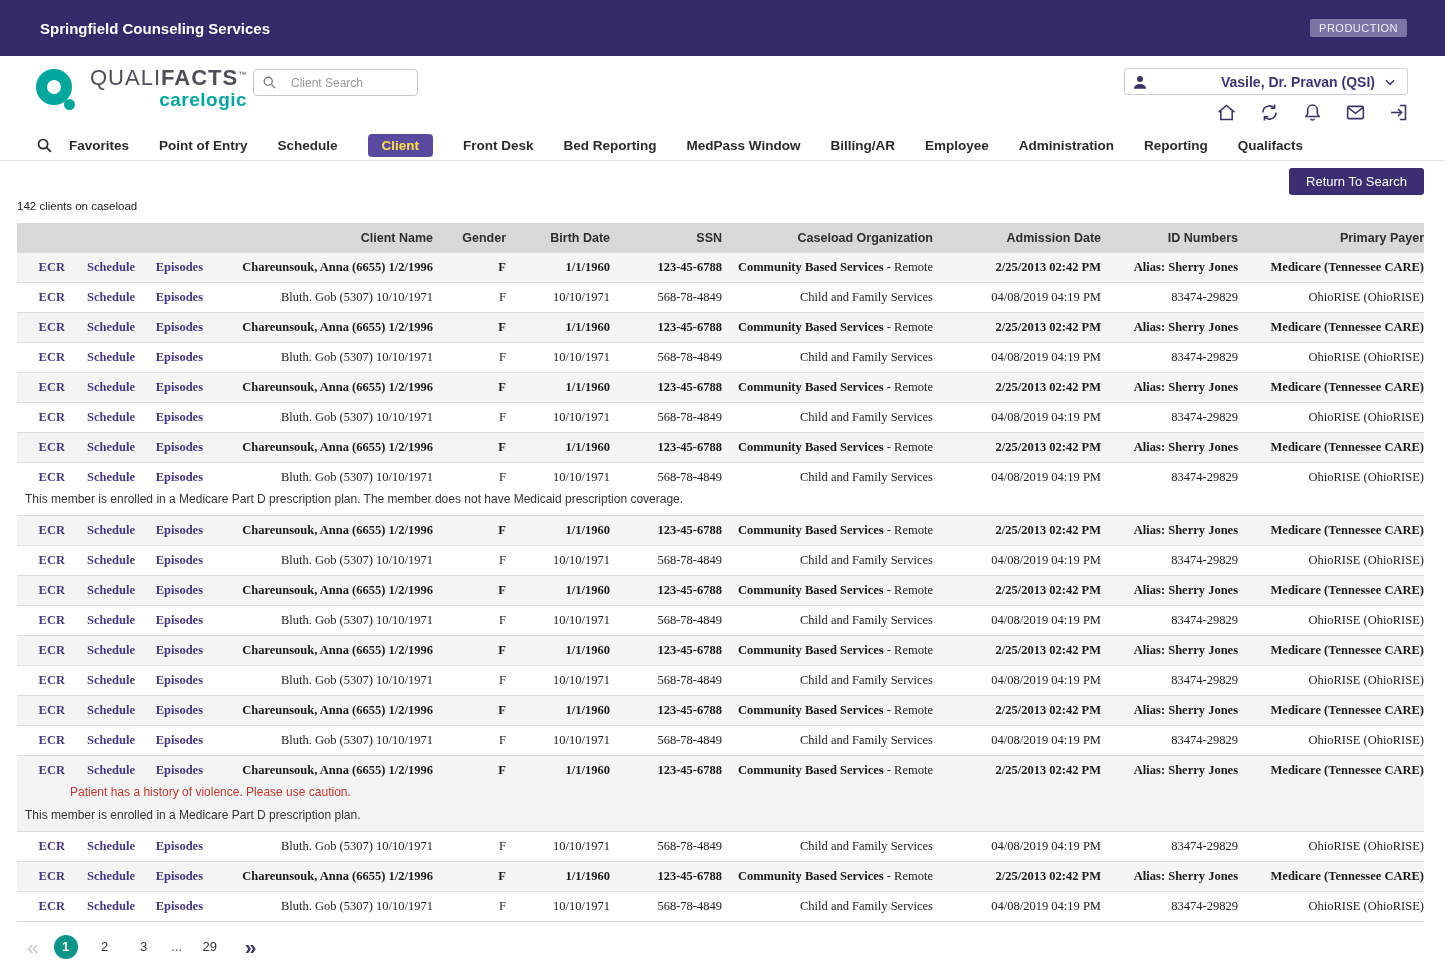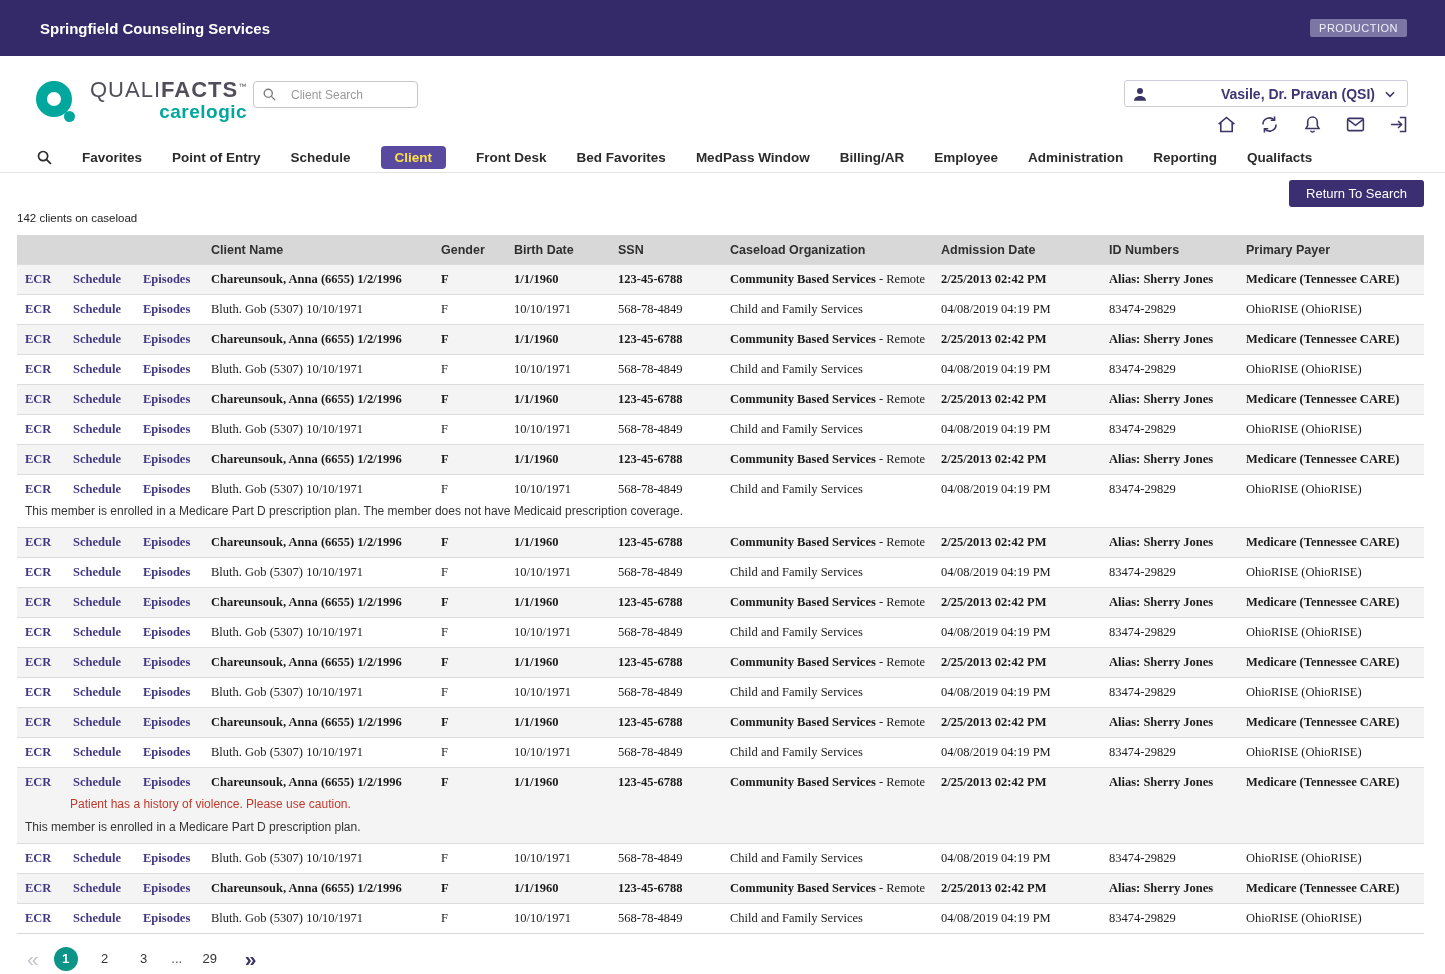--- a/index.html
+++ b/index.html
@@ -7,21 +7,21 @@
     font-family:"Liberation Sans", sans-serif; color:#1a1a1a; }
 
   
   .topbar { height:56px; background:#342a6a; display:flex; align-items:center;
     justify-content:space-between; padding:0 38px 0 40px; }
   .topbar-title { color:#fff; font-size:15px; font-weight:bold; }
   .env-badge { background:#7b76a3; color:#efeefa; font-size:11px; letter-spacing:.5px;
     padding:3px 9px; border-radius:2px; }
 
   
-  .header { position:relative; height:74px; background:#fff;margin-top:12px; }
+  .header { position:relative; height:74px; background:#fff; }
   .logo { position:absolute; left:36px; top:9px; display:flex; align-items:flex-start; gap:10px; }
   .logo-mark { position:relative; width:44px; height:52px; }
   .logo-ring { position:absolute; left:0; top:4px; width:36px; height:36px;
     border:11px solid #00a79c; border-radius:50%; }
   .logo-dot { position:absolute; left:28px; top:34px; width:11px; height:11px;
     border-radius:50%; background:#00a79c; }
   .logo-text { display:flex; flex-direction:column; align-items:flex-end; }
   .logo-line1 { font-size:22px; color:#514e59; letter-spacing:1px; }
   .logo-line1 .bold { font-weight:800; }
   .logo-tm { font-size:8px; vertical-align:super; color:#514e59; }
@@ -36,38 +36,38 @@
 
   .user-box { position:absolute; right:37px; top:12px; width:284px; height:27px;
     border:1px solid #cfccdf; border-radius:3px; display:flex; align-items:center;
     padding:0 10px 0 6px; gap:8px; cursor:pointer; }
   .user-name { flex:1; text-align:right; color:#3f3575; font-size:14px; font-weight:bold; }
 
   .icon-row { position:absolute; right:36px; top:45px; display:flex; gap:21px; align-items:center; }
   .icon-btn { width:22px; height:22px; display:flex; align-items:center; justify-content:center; cursor:pointer; }
 
   
-  .nav { display:flex; align-items:center; height:31px; padding-left:34px; gap:28px;
+  .nav { display:flex; align-items:center; height:31px; padding-left:34px; gap:15px;
     border-bottom:1px solid #e4e4e4; background:#fff; }
   .nav-search { width:20px; height:20px; display:flex; align-items:center; justify-content:center; cursor:pointer; }
   .nav-item { font-size:13.5px; font-weight:bold; color:#2b2b2b; cursor:pointer; white-space:nowrap; }
   .nav-item.active { background:#5a4a9f; color:#fde047; padding:4px 14px; border-radius:4px; }
 
   
   .content { padding:7px 21px 0 17px; }
   .content-top { display:flex; justify-content:flex-end; }
   .return-btn { background:#3b2f72; color:#fff; border:none; font-size:13px;
     font-family:"Liberation Sans", sans-serif; padding:6px 17px; border-radius:3px; cursor:pointer; }
   .page-title { margin-top:6px; color:#4b3a8b; font-size:15px; font-weight:bold; }
   .page-sub { margin-top:5px; font-size:11.5px; color:#222; }
 
   
   .table { margin-top:11px; border-bottom:1px solid #d8d8d8; }
   .thead, .tmain { display:grid;
-    grid-template-columns:48px 70px 68px 230px 73px 104px 112px 211px 168px 137px 1fr; }
+    grid-template-columns:48px 70px 68px 230px 73px 104px 112px 211px 168px 137px 1fr;text-align:right; }
   .thead { background:#d8d8d8; height:29px; align-items:center; }
   .hcell { font-size:12.5px; font-weight:bold; color:#2f2f2f; padding-left:8px; white-space:nowrap; overflow:hidden; }
   .trow { border-top:1px solid #dcdcdc; background:#fff; }
   .trow.alt { background:#f4f4f5; }
   .tmain { align-items:center; min-height:29px;font-family:Liberation Serif, serif; }
   .cell { font-size:12.5px; padding-left:8px; white-space:nowrap; overflow:hidden; line-height:29px; }
   .trow.b .cell { font-weight:bold; }
   .trow.b .cell .orgsfx { font-weight:normal; }
   .cell.link { color:#413884; font-weight:bold; cursor:pointer; }
   .note { font-size:12px; padding:0 8px 9px 8px; line-height:14px; }
@@ -174,21 +174,21 @@
         <circle cx="10" cy="10" r="6.5"></circle>
         <line x1="15" y1="15" x2="21" y2="21"></line>
       </svg>
   </div>
   <div style="display:flex; gap:30px; align-items:center;">
       <div class="nav-item">Favorites</div>
       <div class="nav-item">Point of Entry</div>
       <div class="nav-item">Schedule</div>
       <div class="nav-item active">Client</div>
       <div class="nav-item">Front Desk</div>
-      <div class="nav-item">Bed Favorites</div>
+      <div class="nav-item">Bed Reporting</div>
       <div class="nav-item">MedPass Window</div>
       <div class="nav-item">Billing/AR</div>
       <div class="nav-item">Employee</div>
       <div class="nav-item">Administration</div>
       <div class="nav-item">Reporting</div>
       <div class="nav-item">Qualifacts</div>
     </div>
 </div>
 
 <div class="content">

